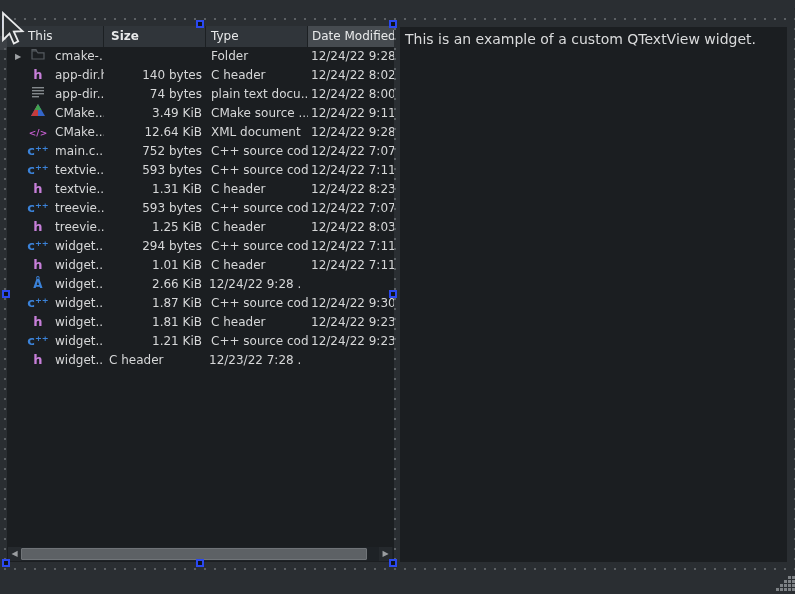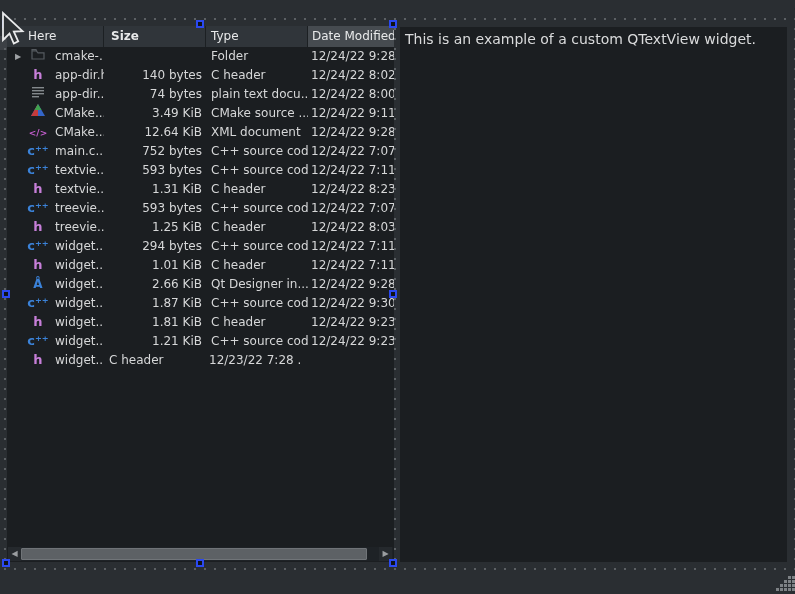--- a/index.html
+++ b/index.html
@@ -68,21 +68,21 @@
 <body>
 
 <div class="menubar">
   <div class="typehere">Type Here</div>
 </div>
 
 <div class="formgrid"></div>
 
 <div class="tree">
   <div class="tree-header">
-    <div class="hcell hc-name">Here</div>
+    <div class="hcell hc-name">This</div>
     <div class="hcell hc-size">Size</div>
     <div class="hcell hc-type">Type</div>
     <div class="hcell hc-date">Date Modified</div>
   </div>
   <div class="rows" id="rows">
   <div class="trow">
     <div class="cell c-name">
       <span class="expander">▶</span>
       <span class="iconbox">
             <span><svg width="14" height="12">
@@ -250,21 +250,20 @@
 
   <div class="trow">
     <div class="cell c-name">
       <span class="expander"></span>
       <span class="iconbox">
             <span><span class="glyph" style="color: rgb(59, 130, 216); font-size: 12px;">Å</span></span>
           </span>
       <span class="nametxt">widget...</span>
     </div>
     <div class="cell c-size">2.66 KiB</div>
-    <div class="cell c-type">Qt Designer in...</div>
     <div class="cell c-date">12/24/22 9:28 .</div>
   </div>
 
   <div class="trow">
     <div class="cell c-name">
       <span class="expander"></span>
       <span class="iconbox">
             <span><span class="glyph" style="color: rgb(59, 130, 216); font-size: 13px;">c⁺⁺</span></span>
           </span>
       <span class="nametxt">widget...</span>

